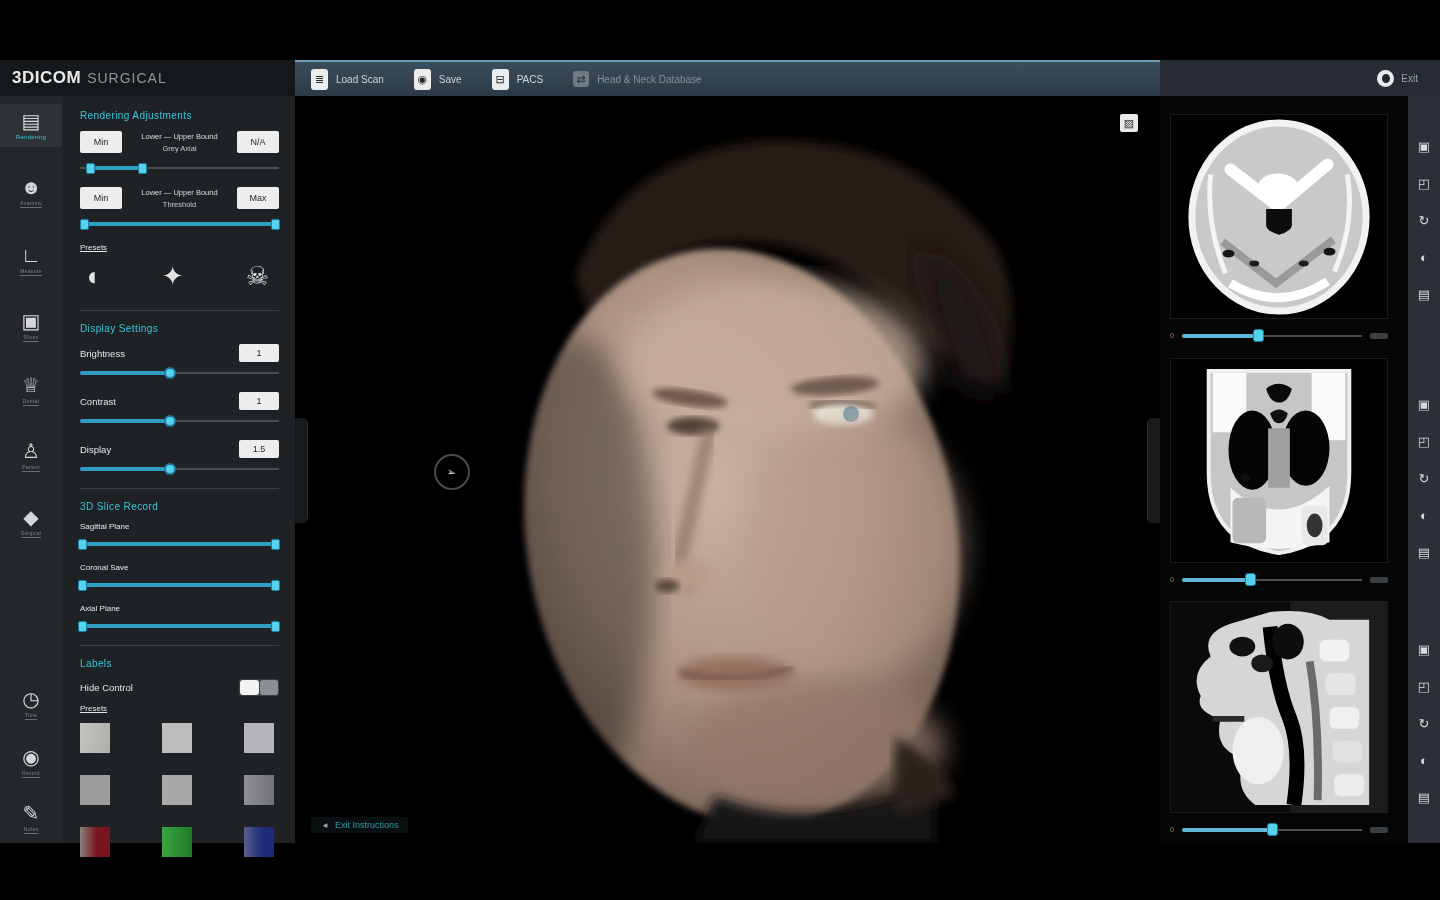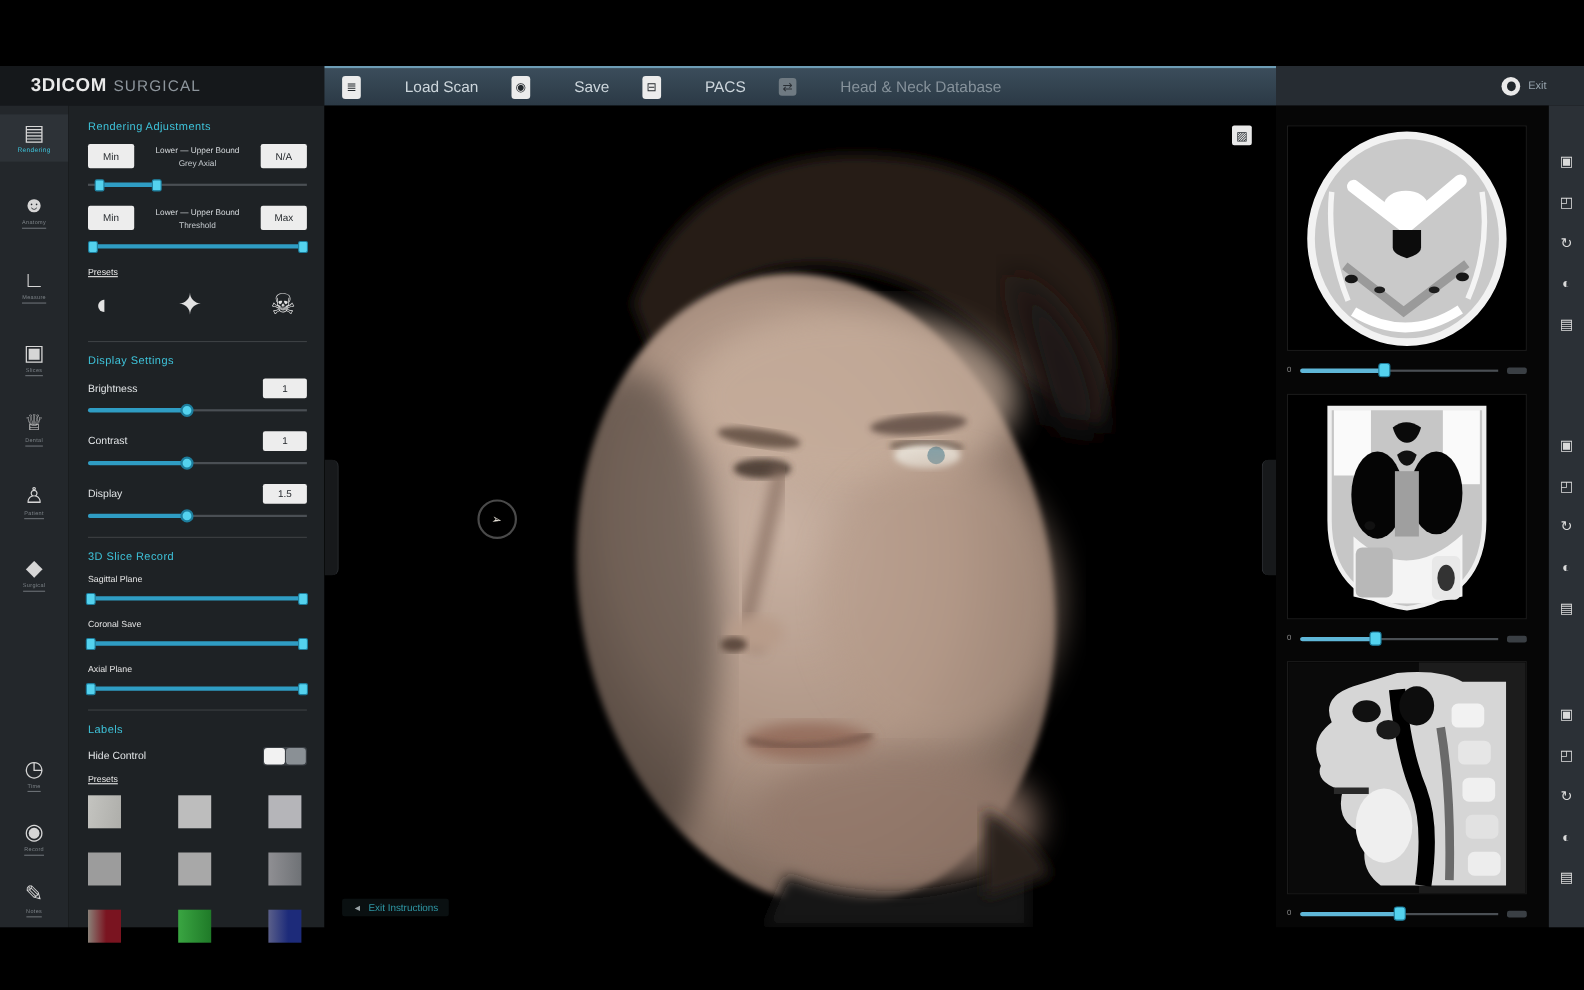--- a/index.html
+++ b/index.html
@@ -3,34 +3,34 @@
 <meta charset="utf-8">
 <style>
   * { margin:0; padding:0; box-sizing:border-box; }
   html,body { width:1440px; height:900px; background:#000; overflow:hidden;
               font-family:"Liberation Sans", sans-serif; }
   .screen { position:absolute; inset:0; width:1440px; height:900px; background:#000; }
 
   
   .header { position:absolute; top:60px; left:0; width:1440px; height:36px; background:#1c2125; }
   .logo-area { position:absolute; left:0; top:0; width:295px; height:36px; background:#15181b;
-               display:flex; align-items:center; padding-left:28px; gap:6px; }
+               display:flex; align-items:center; padding-left:12px; gap:6px; }
   .logo-main { color:#e9e9e9; font-weight:bold; font-size:17px; letter-spacing:.5px; }
   .logo-sub  { color:#8d959c; font-size:14px; letter-spacing:1px; }
   .toolbar { position:absolute; left:295px; top:0; width:865px; height:36px;
              background:linear-gradient(#3b4d5b,#2b3945); border-top:2px solid #6d9cb5;
              display:flex; align-items:center; gap:30px; padding-left:16px; }
   .tool-item { display:flex; align-items:center; gap:8px; cursor:pointer; }
   .tool-icon { width:17px; height:21px; background:#ececec; border-radius:3px; color:#23282c;
                font-size:11px; display:flex; align-items:center; justify-content:center; }
   .tool-icon.dim { background:#6f7a82; color:#2a3036; width:16px; height:16px; }
-  .tool-label { color:#cdd6dc; font-size:14px;margin-left:32px; }
+  .tool-label { color:#cdd6dc; font-size:10px; }
   .tool-label.dim { color:#86929b; }
   .header-right { position:absolute; left:1160px; top:0; width:280px; height:36px; background:#262c32;
-                  display:flex; align-items:center; justify-content:flex-end; padding-right:34px; gap:7px; }
+                  display:flex; align-items:center; justify-content:flex-end; padding-right:22px; gap:7px; }
   .exit-icon { width:17px; height:17px; border-radius:50%; background:#e9e9e9; position:relative; }
   .exit-icon::after { content:""; position:absolute; left:5px; top:4px; width:8px; height:9px;
                       background:#20262b; border-radius:50%; }
   .exit-label { color:#97a4ad; font-size:10px; }
 
   
   .left-rail { position:absolute; left:0; top:96px; width:62px; height:747px; background:#23272b; }
   .rail-item { position:absolute; left:0; width:62px; display:flex; flex-direction:column;
                align-items:center; gap:2px; cursor:pointer; }
   .rail-item .glyph { color:#d6d6d6; font-size:20px; line-height:22px; }

